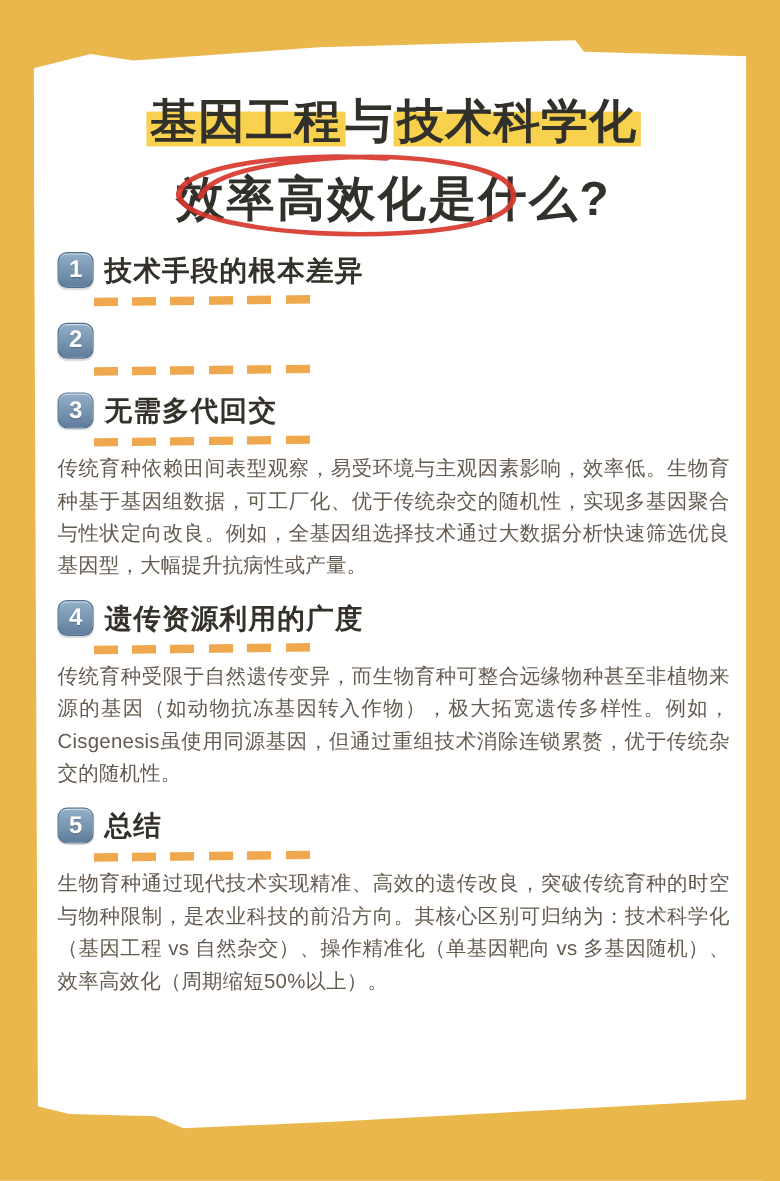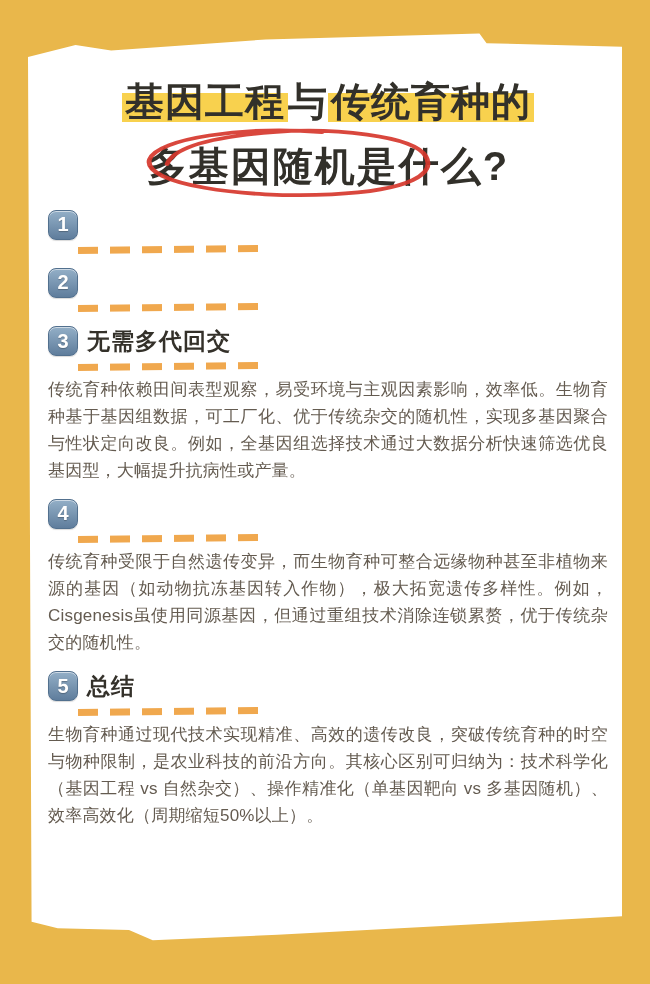--- a/index.html
+++ b/index.html
@@ -51,34 +51,35 @@
     text-align:justify;letter-spacing:0.2px;
   }
 </style>
 </head>
 <body>
 
 <div class="card">
 
   <div class="title">
     <div class="title-line1">
-      <span class="hl">基因工程</span><span>与</span><span class="hl">传统育种的</span>
+      <span class="hl">基因工程</span><span>与</span><span class="hl">技术科学化</span>
     </div>
     <div class="title-line2">
-      <span>多基因随机</span><span>是什么?</span>
+      <span>效率高效化</span><span>是什么?</span>
       <svg class="red-circle" viewBox="0 0 320 100" preserveAspectRatio="none">
         <path d="M200,8 C120,0 32,16 24,44 C16,76 120,96 210,90 C292,85 316,62 306,40 C294,12 210,2 150,8 C102,13 50,24 42,50" fill="none" stroke="#d6372c" stroke-width="5" stroke-linecap="round" opacity="0.92"></path>
       </svg>
     </div>
   </div>
 
   <div class="sections">
   <div class="section">
     <div class="sec-head">
       <div class="badge">1</div>
+      <div class="sec-title">技术手段的根本差异</div>
     </div>
     <div class="dashes"></div>
   </div>
 
   <div class="section">
     <div class="sec-head">
       <div class="badge">2</div>
     </div>
     <div class="dashes"></div>
   </div>
@@ -88,20 +89,21 @@
       <div class="badge">3</div>
       <div class="sec-title">无需多代回交</div>
     </div>
     <div class="dashes"></div>
     <div class="sec-body">传统育种依赖田间表型观察，易受环境与主观因素影响，效率低。生物育种基于基因组数据，可工厂化、优于传统杂交的随机性，实现多基因聚合与性状定向改良。例如，全基因组选择技术通过大数据分析快速筛选优良基因型，大幅提升抗病性或产量。</div>
   </div>
 
   <div class="section">
     <div class="sec-head">
       <div class="badge">4</div>
+      <div class="sec-title">遗传资源利用的广度</div>
     </div>
     <div class="dashes"></div>
     <div class="sec-body">传统育种受限于自然遗传变异，而生物育种可整合远缘物种甚至非植物来源的基因（如动物抗冻基因转入作物），极大拓宽遗传多样性。例如，Cisgenesis虽使用同源基因，但通过重组技术消除连锁累赘，优于传统杂交的随机性。</div>
   </div>
 
   <div class="section">
     <div class="sec-head">
       <div class="badge">5</div>
       <div class="sec-title">总结</div>
     </div>

